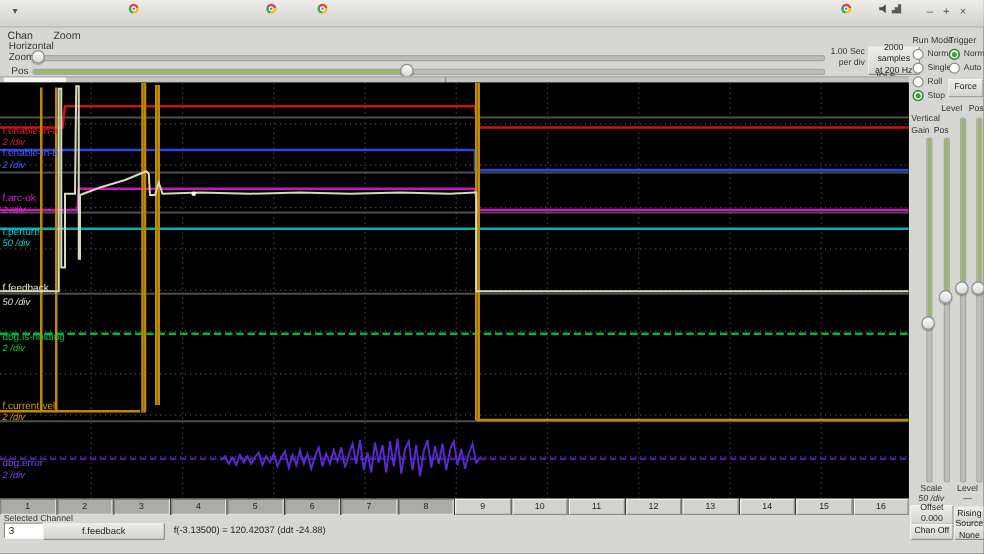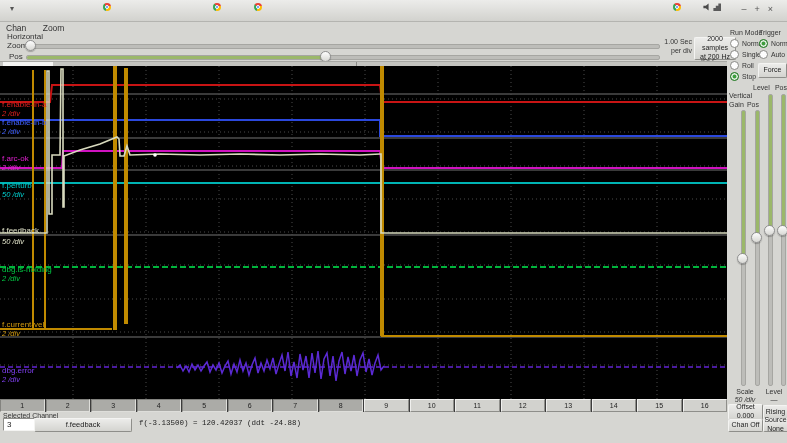--- a/index.html
+++ b/index.html
@@ -254,21 +254,21 @@
     <div class="tab off">12</div>
     <div class="tab off">13</div>
     <div class="tab off">14</div>
     <div class="tab off">15</div>
     <div class="tab off">16</div>
   </div>
 
 <div class="abs tiny" style="left:3px;top:412px">Selected Channel</div>
 <div class="abs sunkbox" style="left:3px;top:418px;width:27px;height:11px">3</div>
 <div class="abs btn" style="left:34px;top:418px;width:96px;height:12px;font-size:7.5px">f.feedback</div>
-<div class="abs" style="left:139px;top:419px;font-family:Liberation Mono, monospace;font-size:7.5px;color:#222">f(-3.13500) =  120.42037 (ddt -24.88)</div>
+<div class="abs" style="left:139px;top:419px;font-family:Liberation Sans, sans-serif;font-size:7.5px;color:#222">f(-3.13500) =  120.42037 (ddt -24.88)</div>
 
 <div id="taskbar">
   <div class="tbbtn" style="flex:0 0 30px;border:none;background:none">
     <span class="ic ic-menu"></span>
     <span>Menu</span>
   </div>
   <span id="launchers" style="display:flex;gap:4px;align-items:center">
       <div class="ic ic-pencil">✎</div>
       <div class="ic ic-globe"></div>
       <div class="ic ic-screen"></div>

